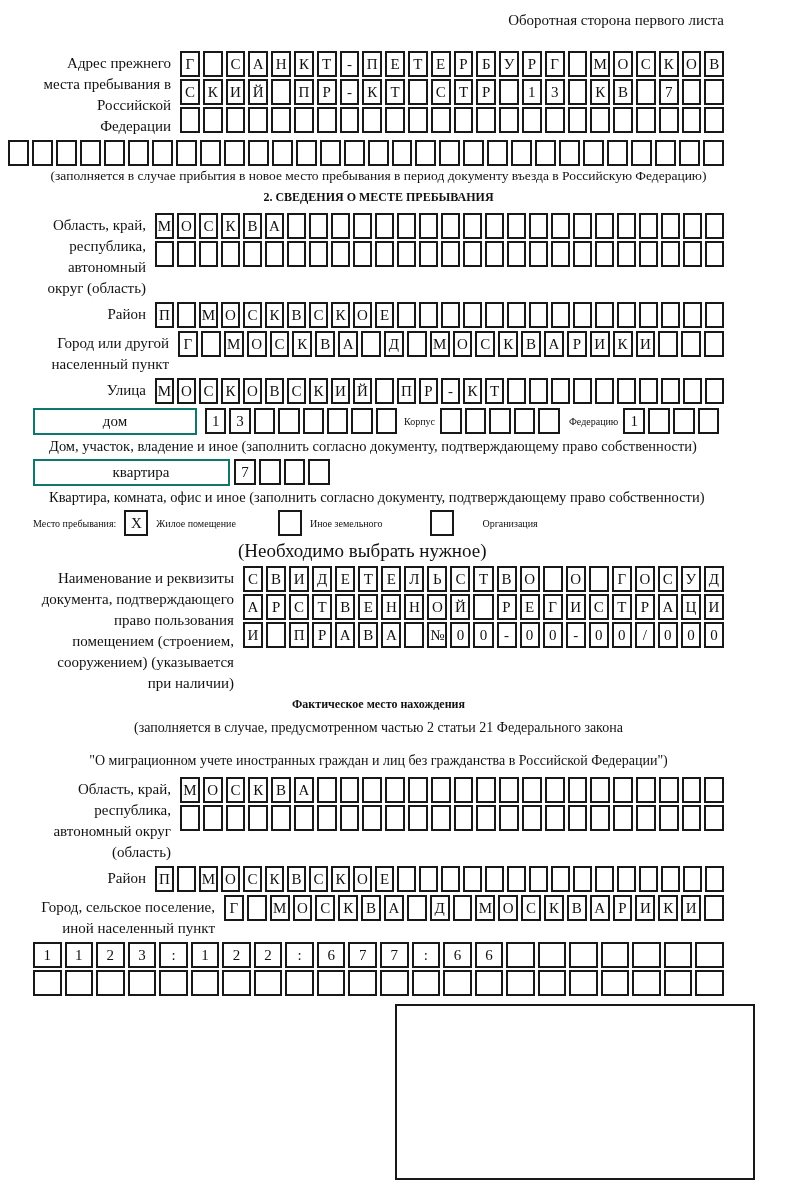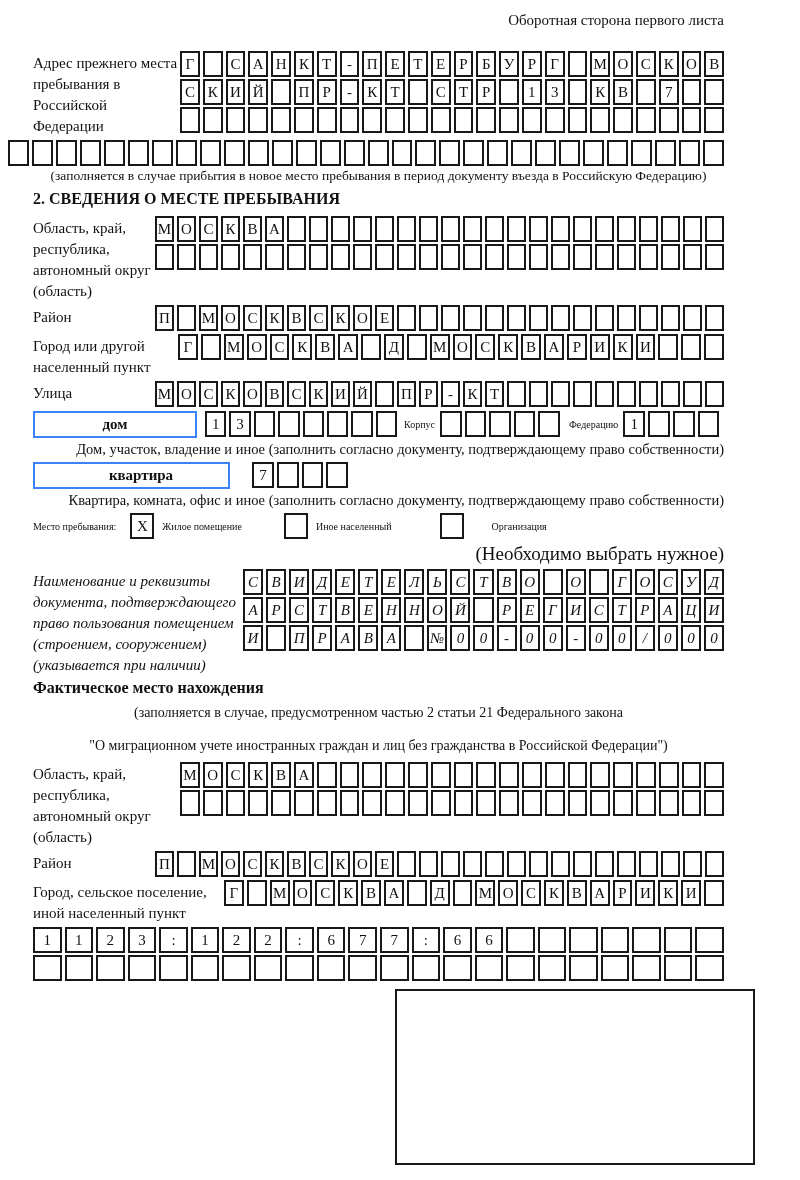--- a/index.html
+++ b/index.html
@@ -2,35 +2,35 @@
 <html><head>
 <meta charset="utf-8">
 <style>
   html,body { margin:0; padding:0; background:#ffffff; }
   body { font-family:"Liberation Serif", serif; color:#111; }
   .page { position:relative; width:764px; height:1180px; box-sizing:border-box;
           padding:12px 40px 0 33px; overflow:hidden; }
   .side-label { text-align:right; font-size:15px; margin-bottom:22px; }
 
   .row { display:flex; align-items:flex-start; margin-bottom:3px; }
-  .lbl { font-size:15px; line-height:21px; padding-top:2px; box-sizing:border-box; padding-right:1px; }
+  .lbl { font-size:15px; line-height:21px; padding-top:2px; box-sizing:border-box; padding-right:9px;text-align:right; }
   .w122 { width:122px; } .w145 { width:145px; } .w147 { width:147px; }
   .w191 { width:191px; } .w210 { width:210px; }
   .grids { flex:1; display:flex; flex-direction:column; gap:2px; min-width:0; }
   .grid { display:flex; gap:3px; height:26px; }
   .cell { flex:1; min-width:0; border:2px solid #181818; box-sizing:border-box;
           text-align:center; font-size:15px; line-height:22px; height:26px; overflow:hidden; }
   .fullgrid { margin-left:-25px; margin-bottom:2px; }
 
   .note-center { text-align:center; font-size:13.5px; margin:2px 0 4px 0; }
-  .note-left { font-size:14.5px; margin:1px 0 4px 16px;text-align:right; }
-  .sec-title { font-weight:bold; font-size:16px; margin:6px 0 8px 0; }
-
-  .bigbox { border:2px solid #3b82f6; box-sizing:border-box; height:27px; text-align:center;
-            font-size:15px; line-height:23px;font-weight:bold; }
+  .note-left { font-size:14.5px; margin:1px 0 4px 16px; }
+  .sec-title { text-align:center; font-weight:bold; font-size:12px; margin:6px 0 8px 0; }
+
+  .bigbox { border:2px solid #0f766e; box-sizing:border-box; height:27px; text-align:center;
+            font-size:15px; line-height:23px; }
   .inline-lbl { font-size:10px; line-height:27px; }
   .chk { width:24px; height:26px; border:2px solid #181818; box-sizing:border-box; flex:none;
          text-align:center; font-size:15px; line-height:22px; }
 
   .stamp-box { width:360px; height:176px; border:2px solid #181818; box-sizing:border-box;
                margin:8px 0 4px 362px; }
 </style>
 </head>
 <body>
 
@@ -343,42 +343,42 @@
     <div class="grid" style="width:96px;">
         <div class="cell">1</div>
         <div class="cell"></div>
         <div class="cell"></div>
         <div class="cell"></div>
       </div>
   </div>
   <div class="note-left">Дом, участок, владение и иное (заполнить согласно документу, подтверждающему право собственности)</div>
 
   <div class="row">
-    <div class="bigbox" style="width:197px; margin-right:22px;padding-left:19px;">квартира</div>
+    <div class="bigbox" style="width:197px; margin-right:4px;padding-left:19px;">квартира</div>
     <div class="grid" style="width:96px;">
         <div class="cell">7</div>
         <div class="cell"></div>
         <div class="cell"></div>
         <div class="cell"></div>
       </div>
   </div>
   <div class="note-left">Квартира, комната, офис и иное (заполнить согласно документу, подтверждающему право собственности)</div>
 
   <div class="row">
-    <div class="inline-lbl" style="margin-right:14px;">Место пребывания:</div>
+    <div class="inline-lbl" style="margin-right:8px;">Место пребывания:</div>
     <div class="chk">X</div>
     <div class="inline-lbl" style="margin:0 42px 0 8px;">Жилое помещение</div>
     <div class="chk"></div>
-    <div class="inline-lbl" style="margin:0 48px 0 8px;">Иное населенный</div>
+    <div class="inline-lbl" style="margin:0 48px 0 8px;">Иное земельного</div>
     <div class="chk"></div>
     <div class="inline-lbl" style="margin-left:28px;">Организация</div>
   </div>
   <div class="note-left" style="margin-left:205px; font-size:19px;">(Необходимо выбрать нужное)</div>
 
-  <div class="row" style="margin-top:4px;font-style:italic;">
+  <div class="row" style="margin-top:4px;">
     <div class="lbl w210">Наименование и реквизиты документа, подтверждающего право пользования помещением (строением, сооружением) (указывается при наличии)</div>
     <div class="grids">
       <div class="grid">
           <div class="cell">С</div>
           <div class="cell">В</div>
           <div class="cell">И</div>
           <div class="cell">Д</div>
           <div class="cell">Е</div>
           <div class="cell">Т</div>
           <div class="cell">Е</div>

